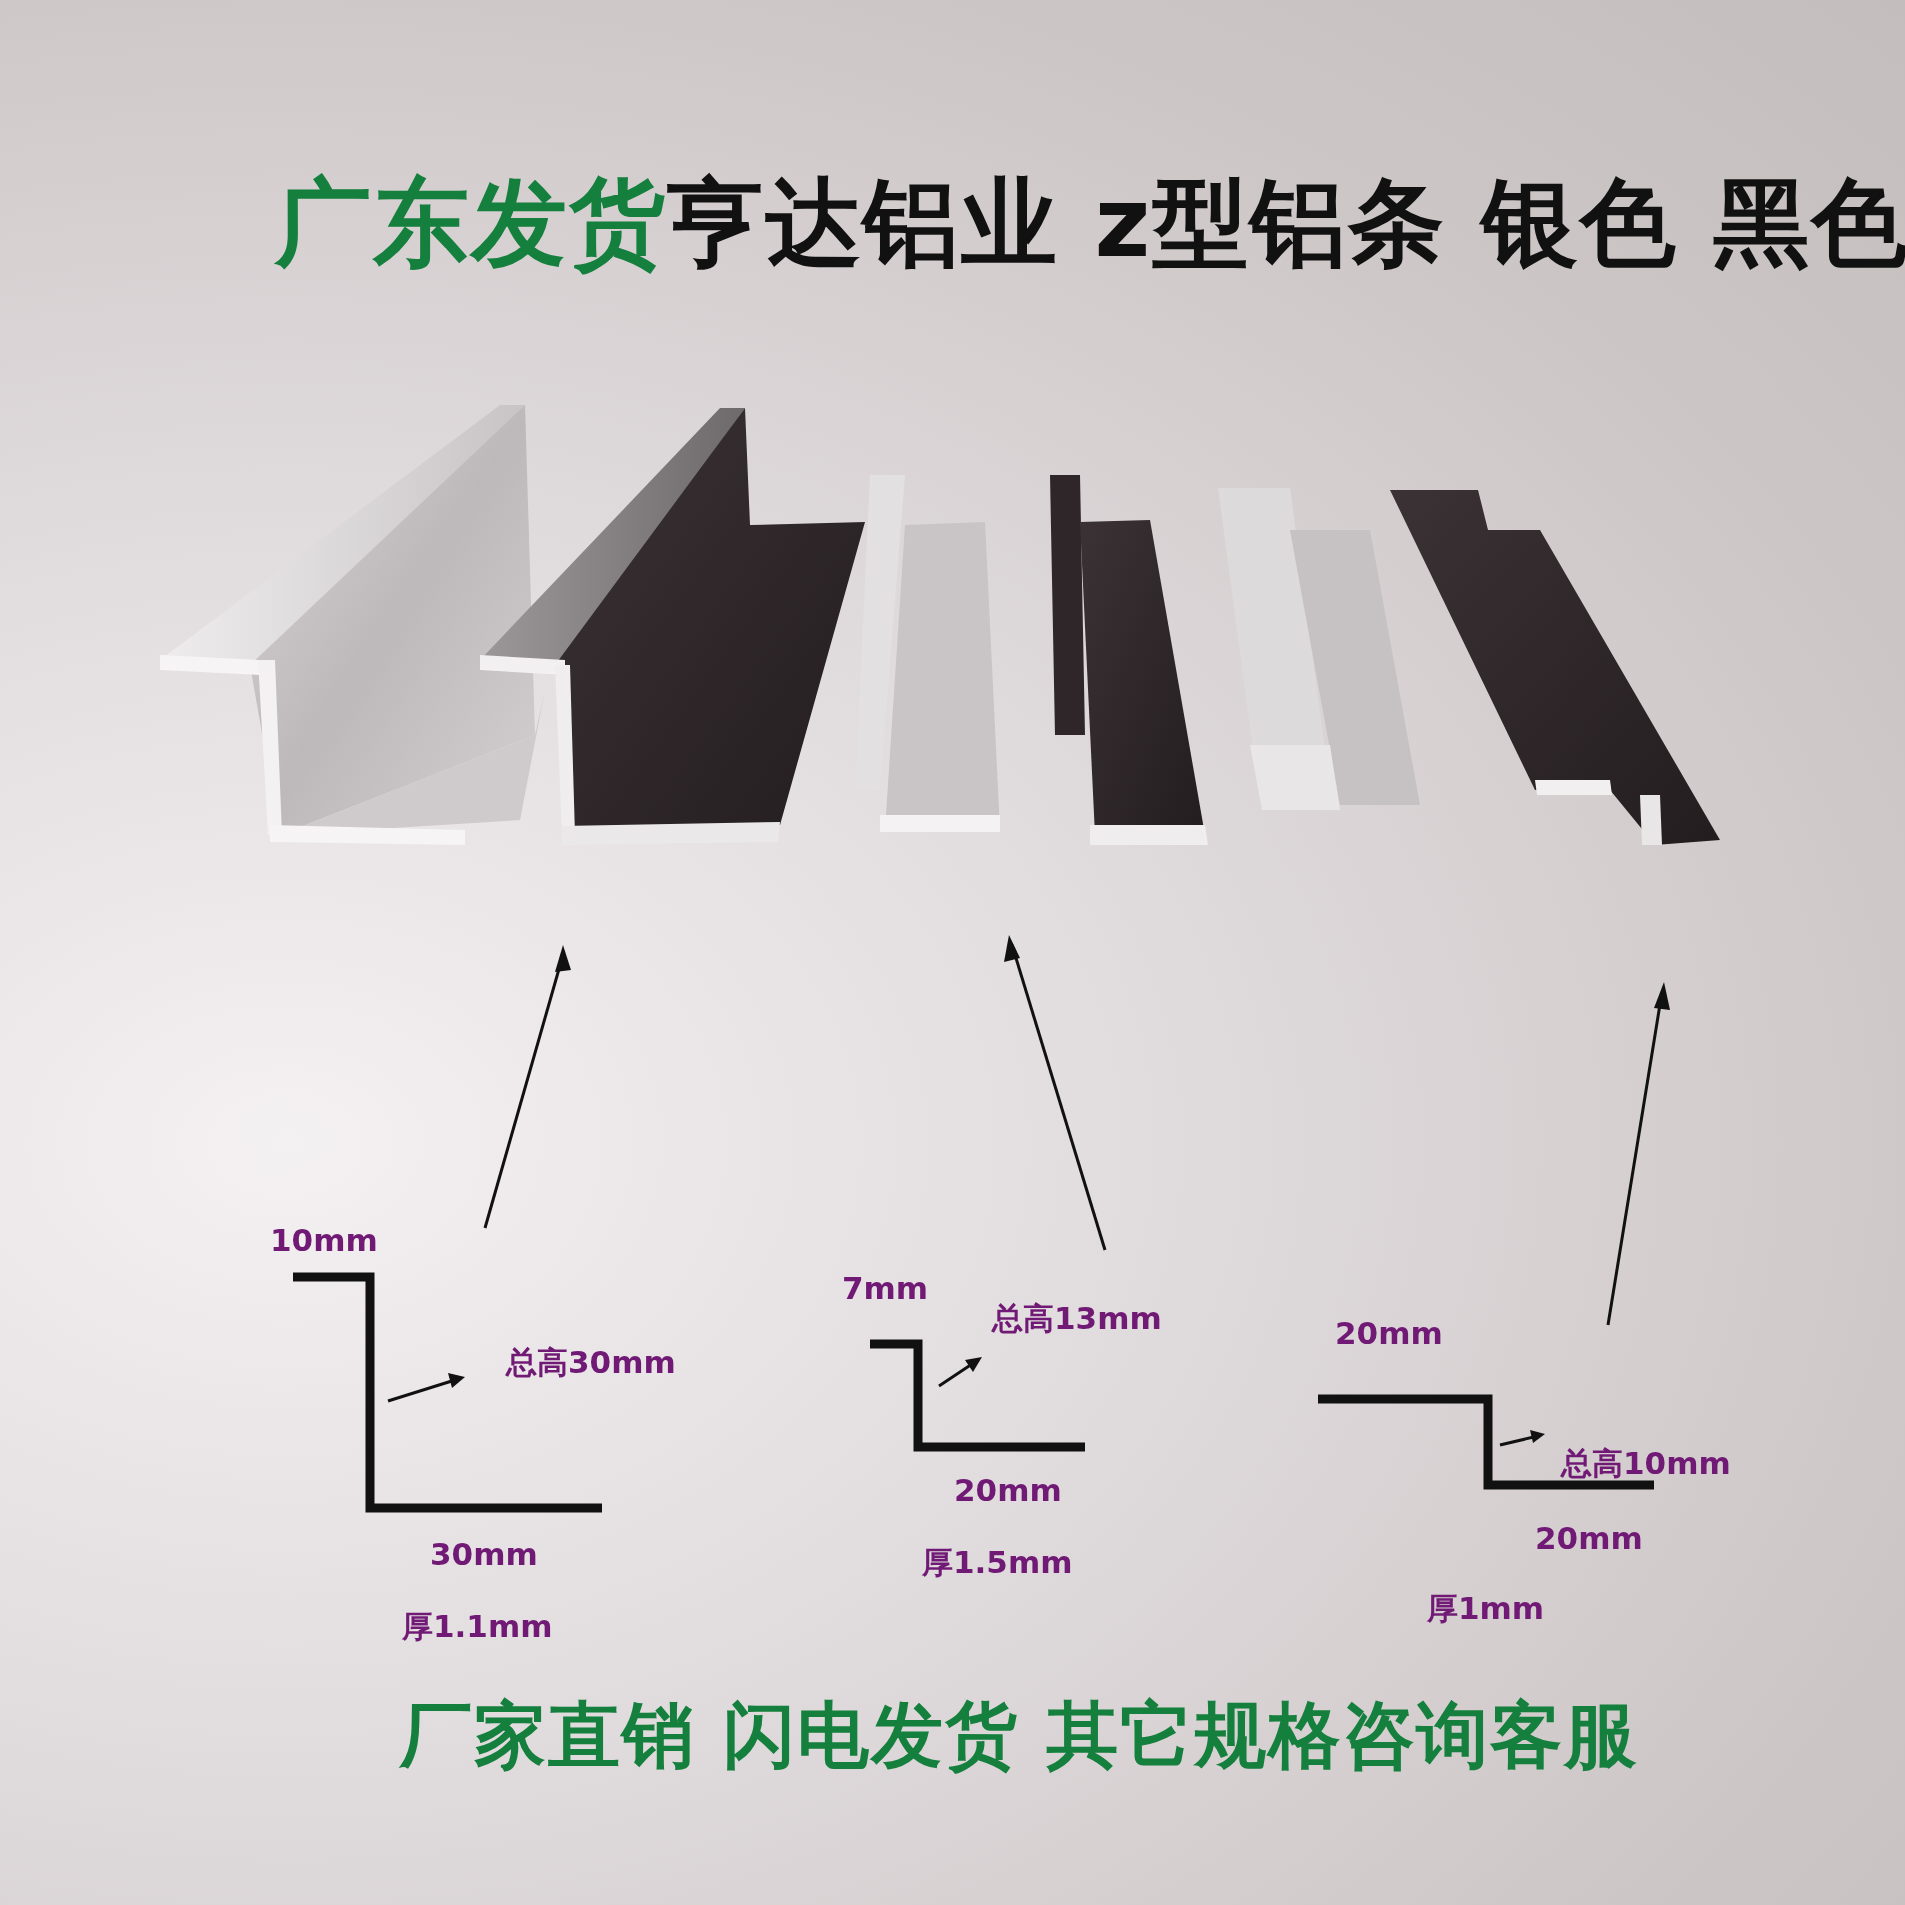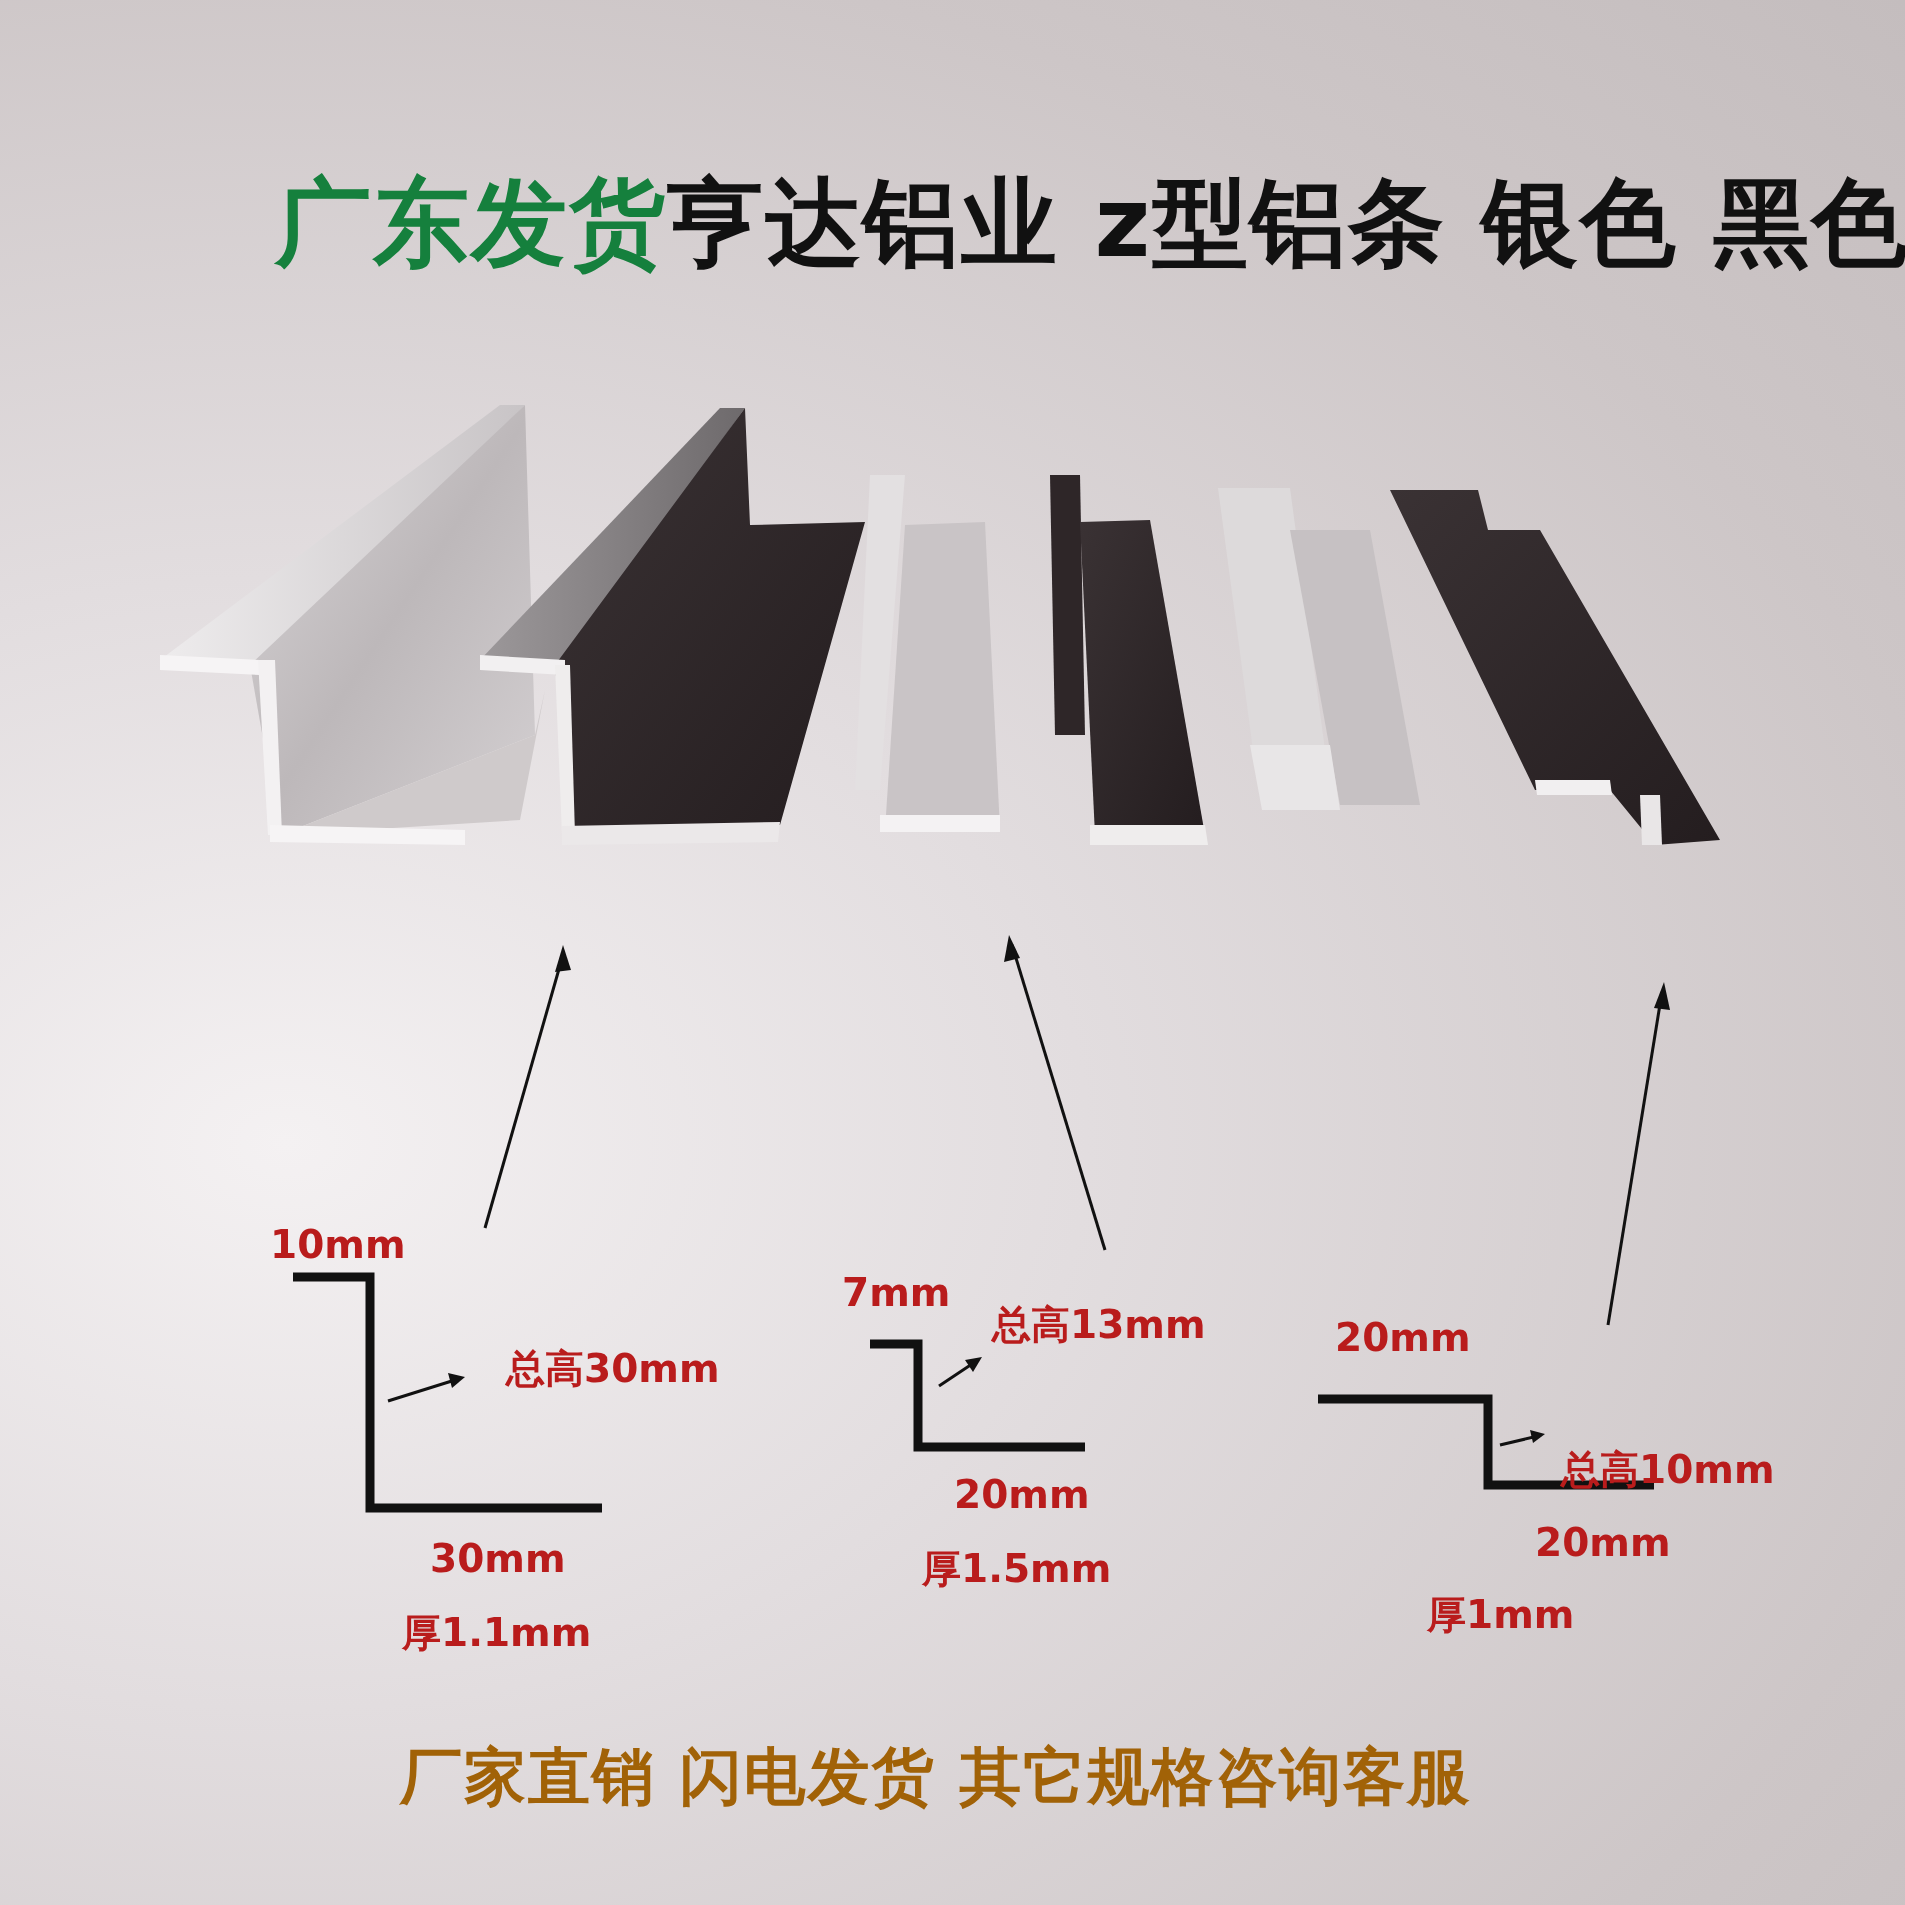--- a/index.html
+++ b/index.html
@@ -8,24 +8,24 @@
     font-family: "DejaVu Sans", "Liberation Sans", sans-serif;
     background: radial-gradient(ellipse at 15% 60%, #f4f1f2 0%, #e2dddf 35%, #cdc6c7 75%, #c4bdbe 100%);
   }
   .abs { position:absolute; }
   .headline {
     left:275px; top:160px; font-size:96px; font-weight:bold; white-space:nowrap;
     letter-spacing:2px; color:#111;
   }
   .headline .red { color:#15803d; }
   .footer {
-    left:400px; top:1735px; font-size:62px; font-weight:bold; color:#a16207; white-space:nowrap;
+    left:400px; top:1688px; font-size:72px; font-weight:bold; color:#15803d; white-space:nowrap;
     letter-spacing:2px;
   }
-  .lbl { font-weight:bold; color:#b91c1c; white-space:nowrap; font-size:39px; }
+  .lbl { font-weight:bold; color:#701a75; white-space:nowrap; font-size:31px; }
   svg { position:absolute; left:0; top:0; }
 </style>
 </head>
 <body>
 
 <div class="abs headline">
   <span class="red">广东发货</span><span>亨达铝业  z型铝条 银色 黑色</span>
 </div>
 
 <svg width="1905" height="1905">

